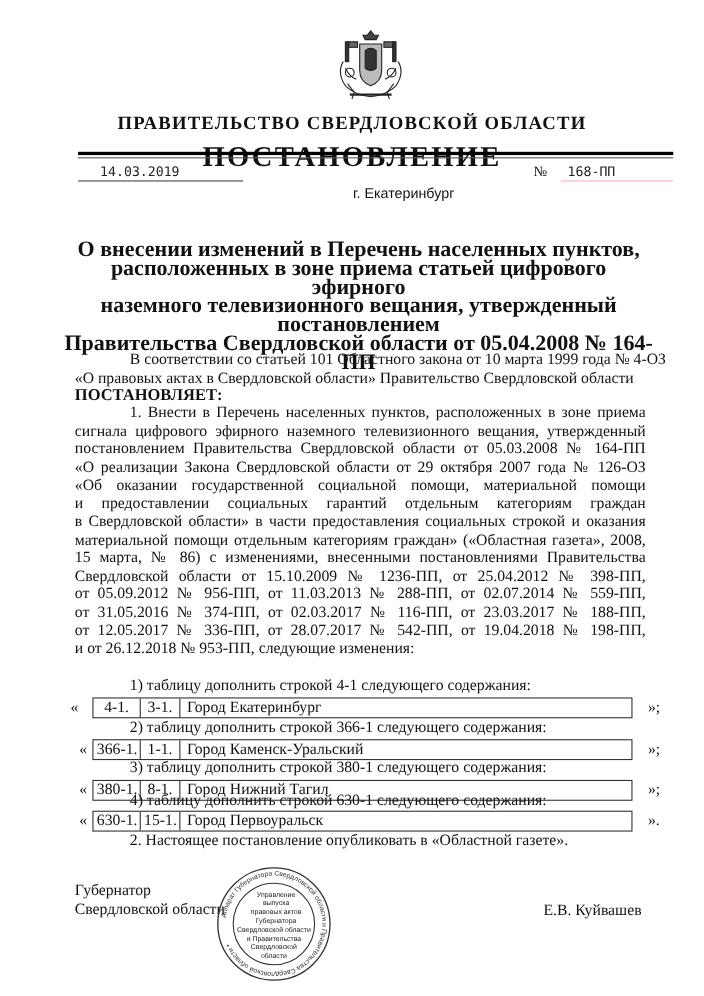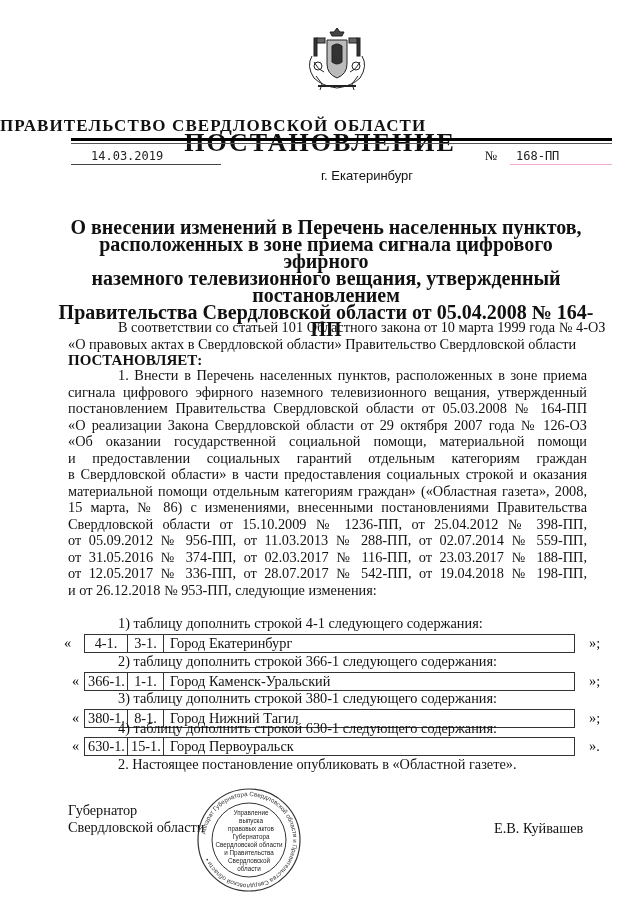--- a/index.html
+++ b/index.html
@@ -3,22 +3,22 @@
 <meta charset="utf-8">
 <style>
   html, body { margin: 0; padding: 0; background: #ffffff; }
   body {
     width: 640px; height: 905px; position: relative; overflow: hidden;
     font-family: "Liberation Serif", "DejaVu Serif", serif; color: #111;
   }
   .abs { position: absolute; }
   .emblem { left: 302px; top: 26px; width: 70px; height: 68px; }
   .org {
-    left: 0; width: 640px; top: 102px; 
-    font-weight: bold; font-size: 17px; letter-spacing: 1.1px; margin-top: 14px;
+    left: 0; width: 640px; top: 102px; text-align: center;
+    font-weight: bold; font-size: 17px; letter-spacing: 1.1px;
   }
   .doctype {
     left: 0; width: 640px; top: 128px; text-align: center;
     font-weight: bold; font-size: 26px; letter-spacing: 2px;
   }
   .rule-thick { left: 71px; width: 541px; top: 138px; height: 3px; background: #000; }
   .rule-thin { left: 71px; width: 541px; top: 143px; height: 1px; background: #555; }
   .date-field {
     left: 71px; width: 150px; top: 148px; height: 16px;
     border-bottom: 1px solid #444; font-family: "DejaVu Sans Mono", "Liberation Mono", monospace;
@@ -90,21 +90,21 @@
   <span>14.03.2019</span>
 </div>
 <div class="abs num-label">№</div>
 <div class="abs num-field">
   <span>168-ПП</span>
 </div>
 <div class="abs city">г. Екатеринбург</div>
 
 <div class="abs title">
   <div>О внесении изменений в Перечень населенных пунктов,</div>
-  <div>расположенных в зоне приема сигнала цифрового эфирного</div>
+  <div>расположенных в зоне приема статьей цифрового эфирного</div>
   <div>наземного телевизионного вещания, утвержденный постановлением</div>
   <div>Правительства Свердловской области от 05.04.2008 № 164-ПП</div>
 </div>
 
 <div class="abs body-text" style="top:319px;">
   <span class="line" style="padding-left:50px; text-align-last:left;">В соответствии со статьей 101 Областного закона от 10 марта 1999 года № 4-ОЗ</span>
   <span class="line last">«О правовых актах в Свердловской области» Правительство Свердловской области</span>
   <span class="line last postanov">ПОСТАНОВЛЯЕТ:</span>
 </div>
 

